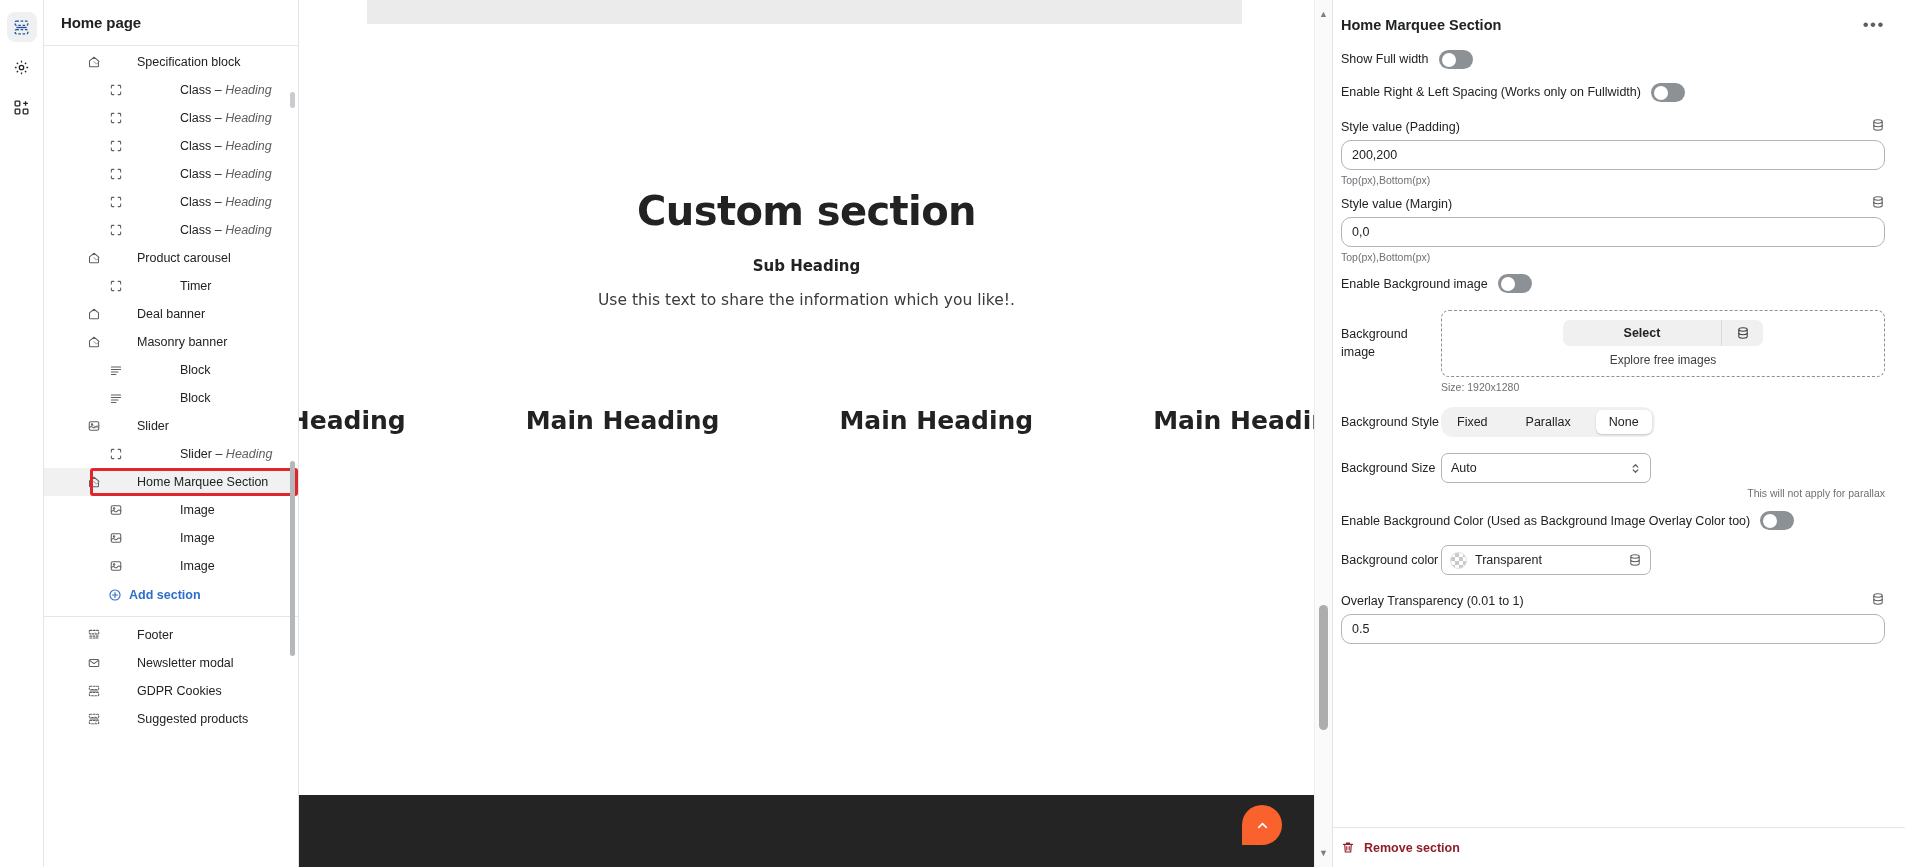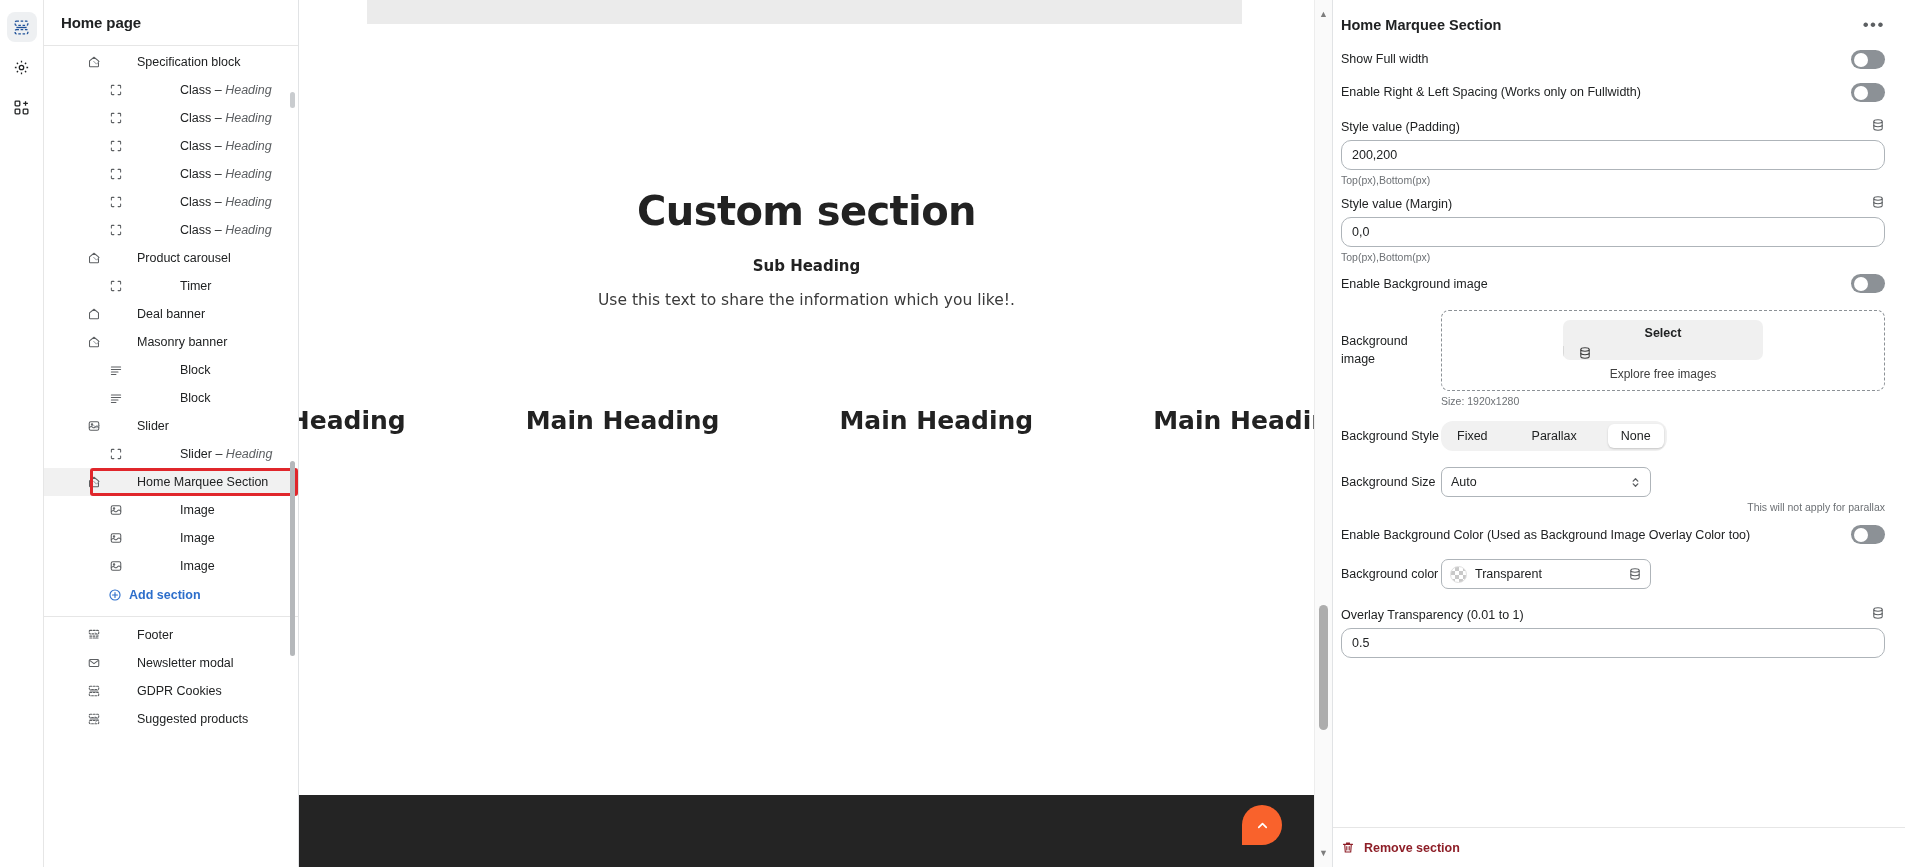--- a/index.html
+++ b/index.html
@@ -164,21 +164,21 @@
   }
   .panel-head {
     display: flex; align-items: center; justify-content: space-between;
     padding: 16px 20px 10px 8px;
   }
   .panel-title { font-size: 14.5px; font-weight: 700; color: #202223; }
   .dots { font-size: 17px; color: #5c5f62; letter-spacing: 1.5px; cursor: pointer; line-height: 1; }
   .panel-body { flex: 1 1 auto; padding: 0 20px 0 8px; overflow: hidden; }
 
   .prow {
-    display: flex; align-items: center; justify-content: space-between;
+    display: flex; align-items: center; 
     padding: 7px 0 7px 0; gap: 10px;
   }
   .plabel { font-size: 12.5px; color: #202223; line-height: 1.45; }
   .plabel.two { max-width: 420px; }
 
   .toggle {
     width: 34px; height: 19px; flex: 0 0 34px; border-radius: 10px;
     background: #8c9196; position: relative; cursor: pointer;
   }
   .toggle .knob {
@@ -202,35 +202,35 @@
 
   .bgimg-row { display: flex; align-items: center; gap: 0; padding: 10px 0 0 0; }
   .bgimg-label { font-size: 12.5px; color: #202223; width: 100px; line-height: 1.4; }
   .dropzone {
     flex: 1 1 auto; border: 1px dashed #8c9196; border-radius: 8px;
     padding: 9px 10px; display: flex; flex-direction: column;
     align-items: center; gap: 7px;
   }
   .select-group {
     display: flex; align-items: stretch; background: #f0f0f0;
-    border-radius: 7px; overflow: hidden; width: 200px; flex-direction: column;
+    border-radius: 7px; overflow: hidden; width: 200px;
   }
   .select-btn {
     flex: 1 1 auto; text-align: center; font-size: 12.5px; font-weight: 600;
     color: #202223; padding: 6px 0; cursor: pointer;
   }
   .select-icon {
     width: 42px; display: flex; align-items: center; justify-content: center;
     border-left: 1px solid #d9d9d9; cursor: pointer; color: #3d3d3d;
   }
   .explore { font-size: 12px; color: #404040; cursor: pointer; }
 
   .seg {
     display: flex; background: #f1f1f1; border-radius: 12px; padding: 3px;
-    gap: 18px;
+    gap: 12px;
   }
   .seg-item {
     font-size: 12.5px; padding: 5px 13px; border-radius: 6px;
     cursor: pointer; color: #202223;
   }
   .seg-item.active { background: #ffffff; box-shadow: 0 1px 2px rgba(0,0,0,.18); }
 
   .select-box {
     display: flex; align-items: center; justify-content: space-between;
     border: 1px solid #aeb4b9; border-radius: 7px; height: 30px;

